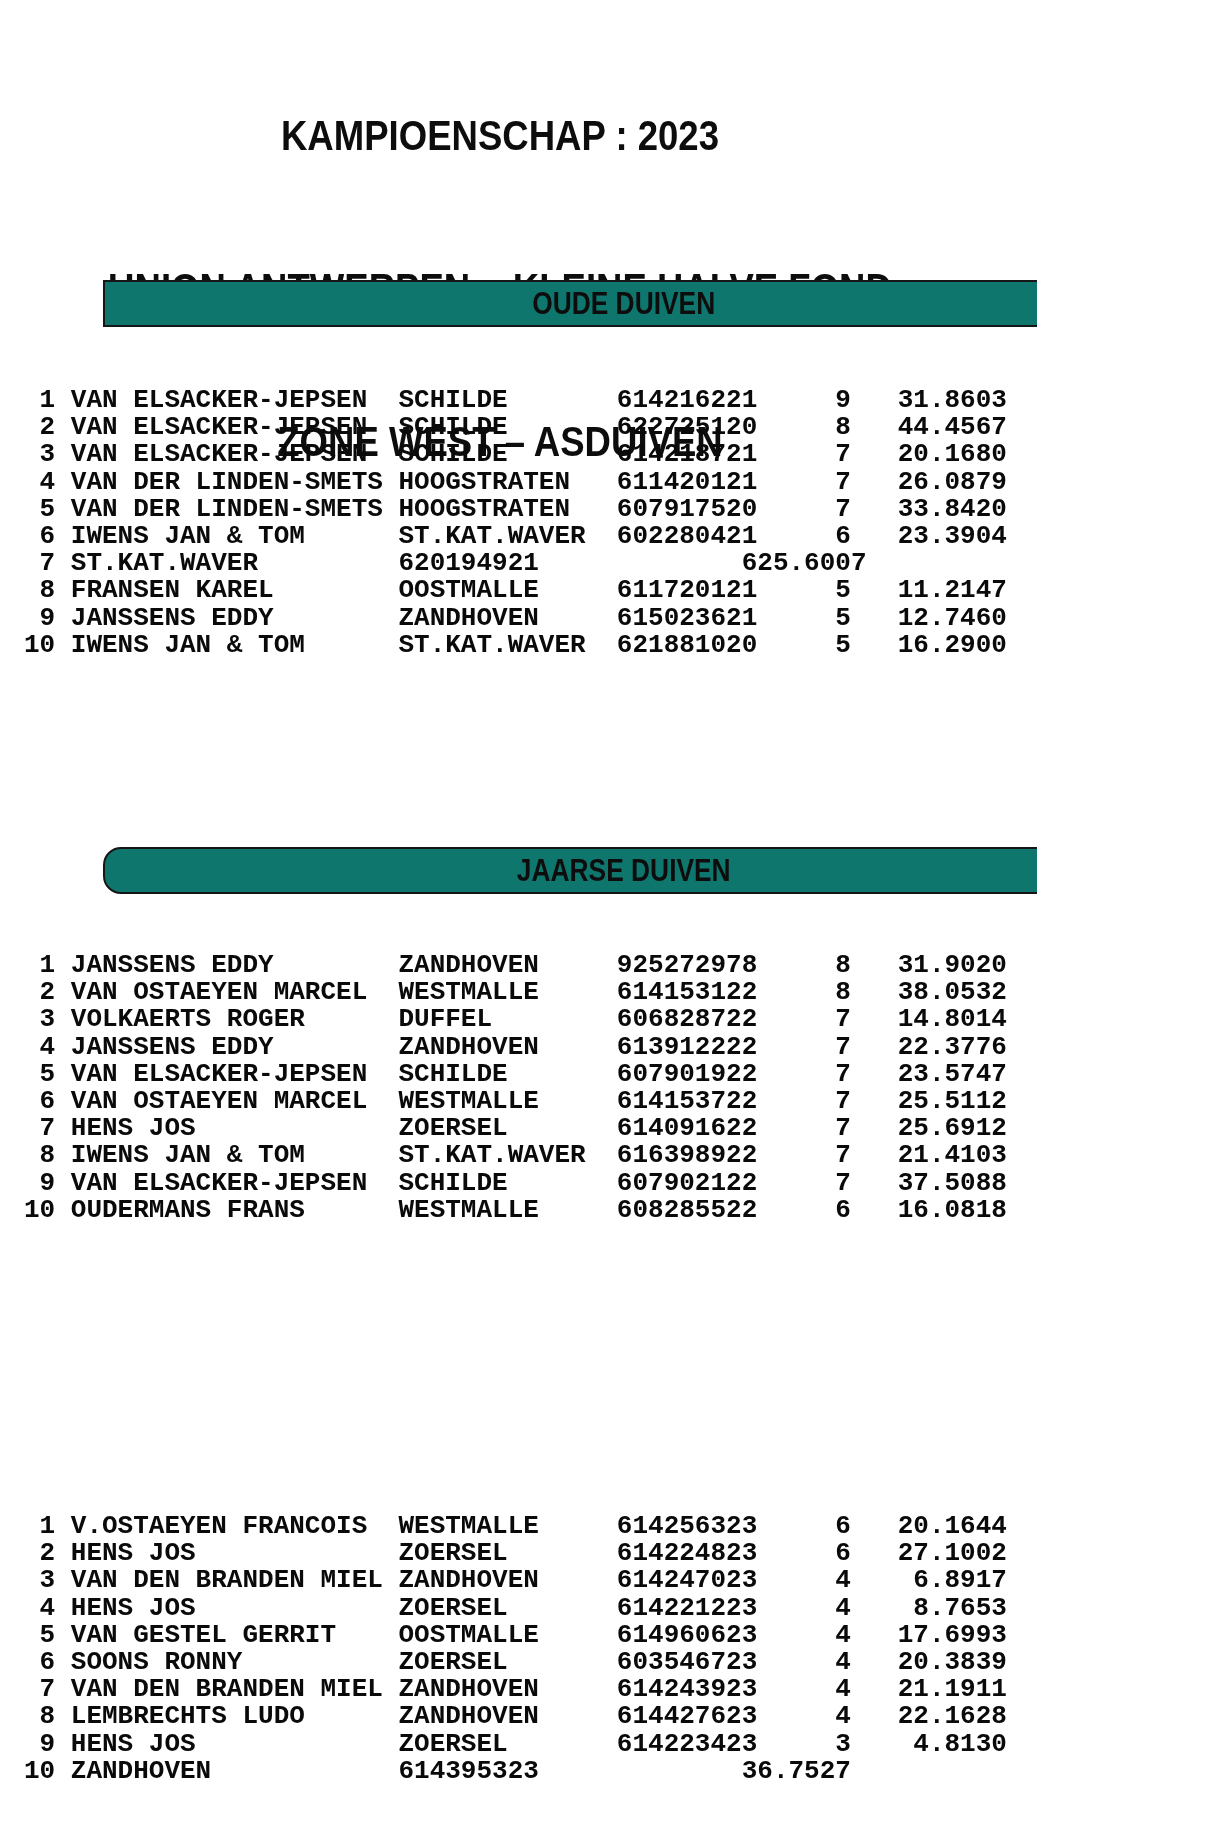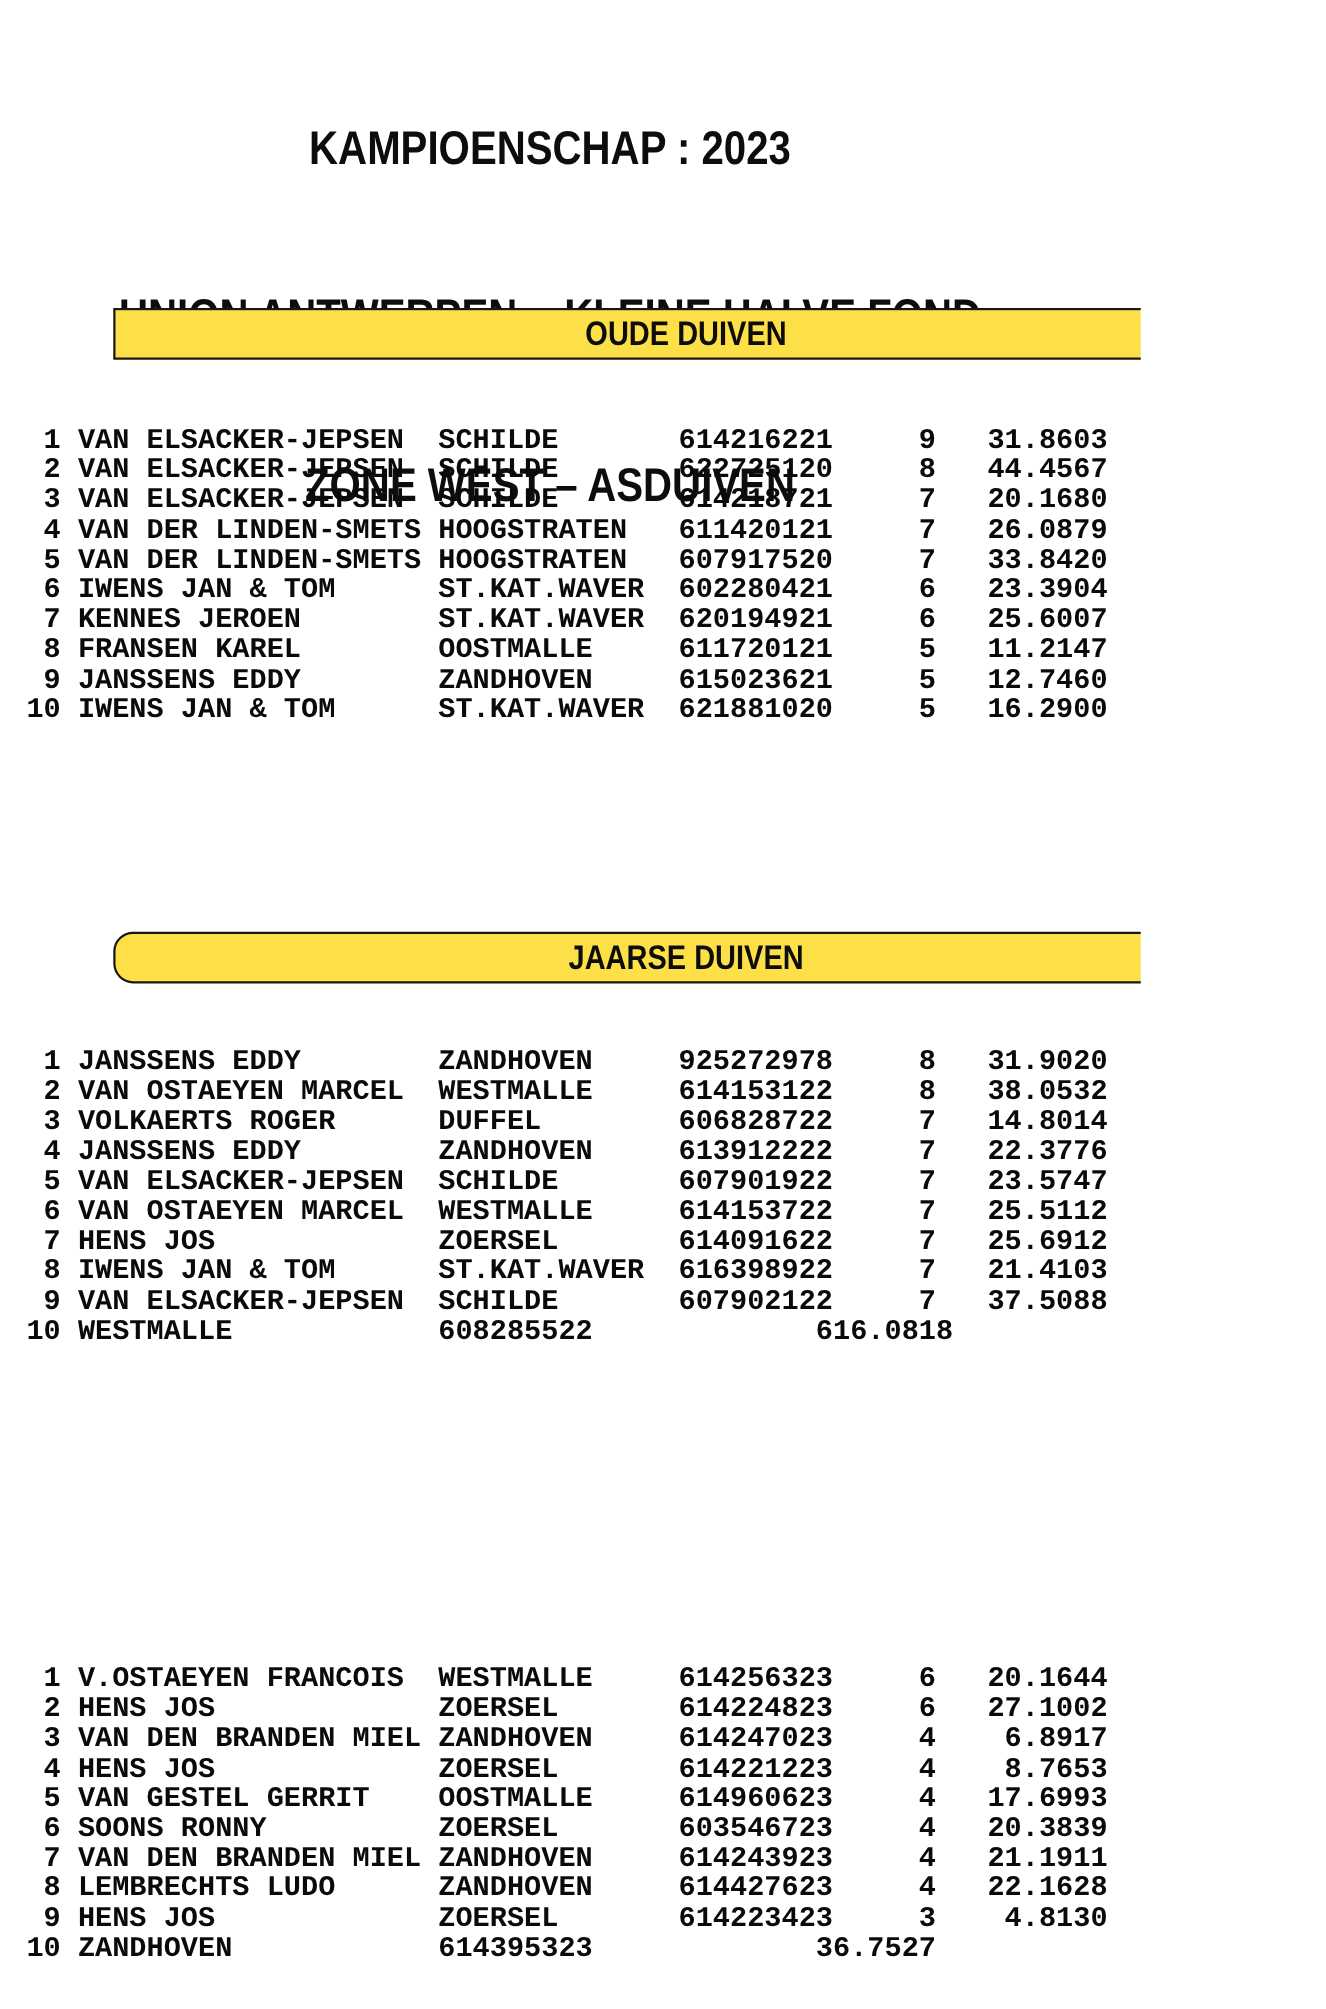--- a/index.html
+++ b/index.html
@@ -34,21 +34,21 @@
     color: #0d0d0d;
   }
 
   
   .section-box {
     position: absolute;
     left: 103px;
     width: 1037px;
     height: 43px;
     border: 2px solid #161616;
-    background: #fde047;
+    background: #0f766e;
     display: flex;
     align-items: center;
     justify-content: center;
   }
   .section-box .section-title {
     font-family: "Liberation Sans", sans-serif;
     font-weight: 700;
     font-size: 31px;
     transform: scaleX(0.85);
     transform-origin: 50% 50%;
@@ -159,21 +159,20 @@
       <span class="c-name">IWENS JAN &amp; TOM</span>
       <span class="c-city">ST.KAT.WAVER</span>
       <span class="c-ring">602280421</span>
       <span class="c-count">6</span>
       <span class="c-points">23.3904</span>
     </div>
 
     <div class="result-row">
       <span class="c-pos">7</span>
       <span class="c-gap"></span>
-      <span class="c-name">KENNES JEROEN</span>
       <span class="c-city">ST.KAT.WAVER</span>
       <span class="c-ring">620194921</span>
       <span class="c-count">6</span>
       <span class="c-points">25.6007</span>
     </div>
 
     <div class="result-row">
       <span class="c-pos">8</span>
       <span class="c-gap"></span>
       <span class="c-name">FRANSEN KAREL</span>
@@ -294,20 +293,21 @@
       <span class="c-name">VAN ELSACKER-JEPSEN</span>
       <span class="c-city">SCHILDE</span>
       <span class="c-ring">607902122</span>
       <span class="c-count">7</span>
       <span class="c-points">37.5088</span>
     </div>
 
     <div class="result-row">
       <span class="c-pos">10</span>
       <span class="c-gap"></span>
+      <span class="c-name">OUDERMANS FRANS</span>
       <span class="c-city">WESTMALLE</span>
       <span class="c-ring">608285522</span>
       <span class="c-count">6</span>
       <span class="c-points">16.0818</span>
     </div>
   </div>
 
   <div id="table-jonge" class="results">
     <div class="result-row">
       <span class="c-pos">1</span>

